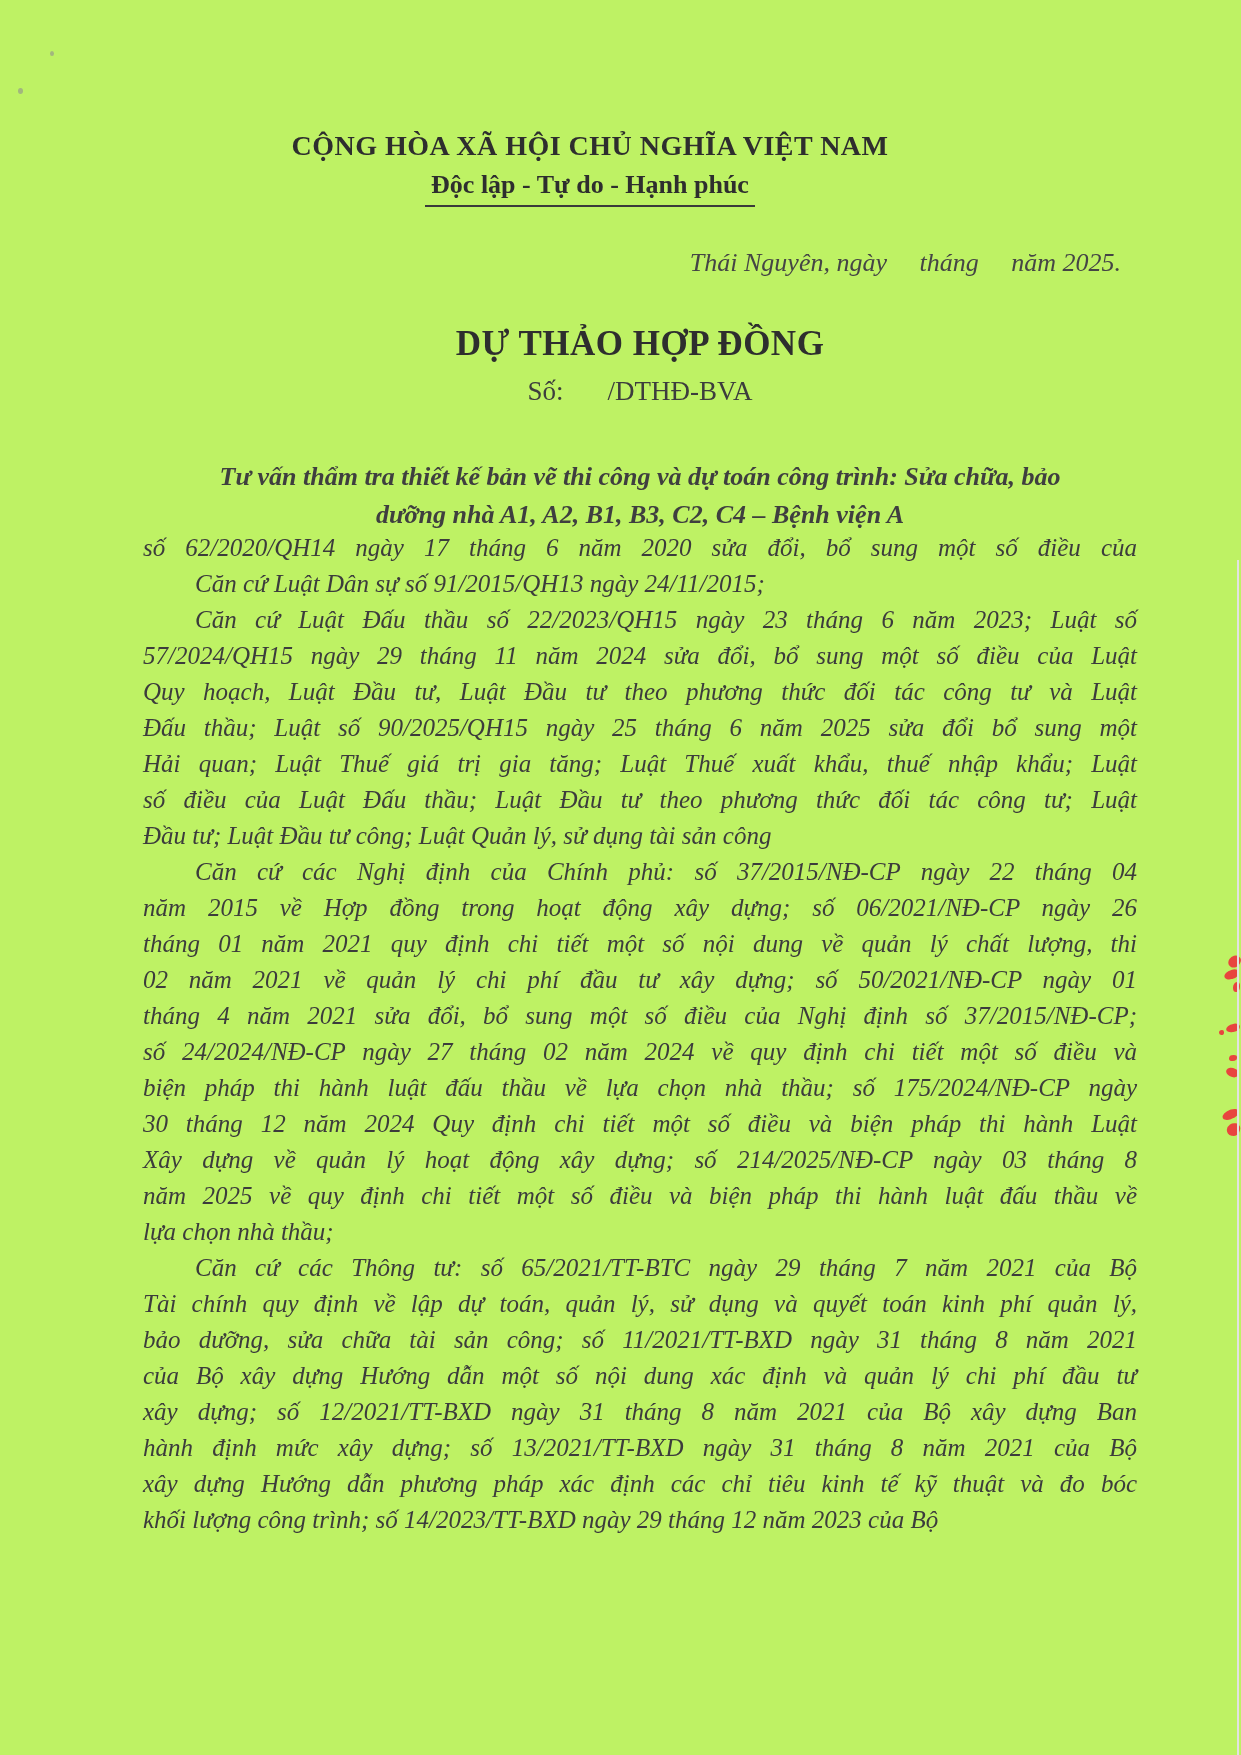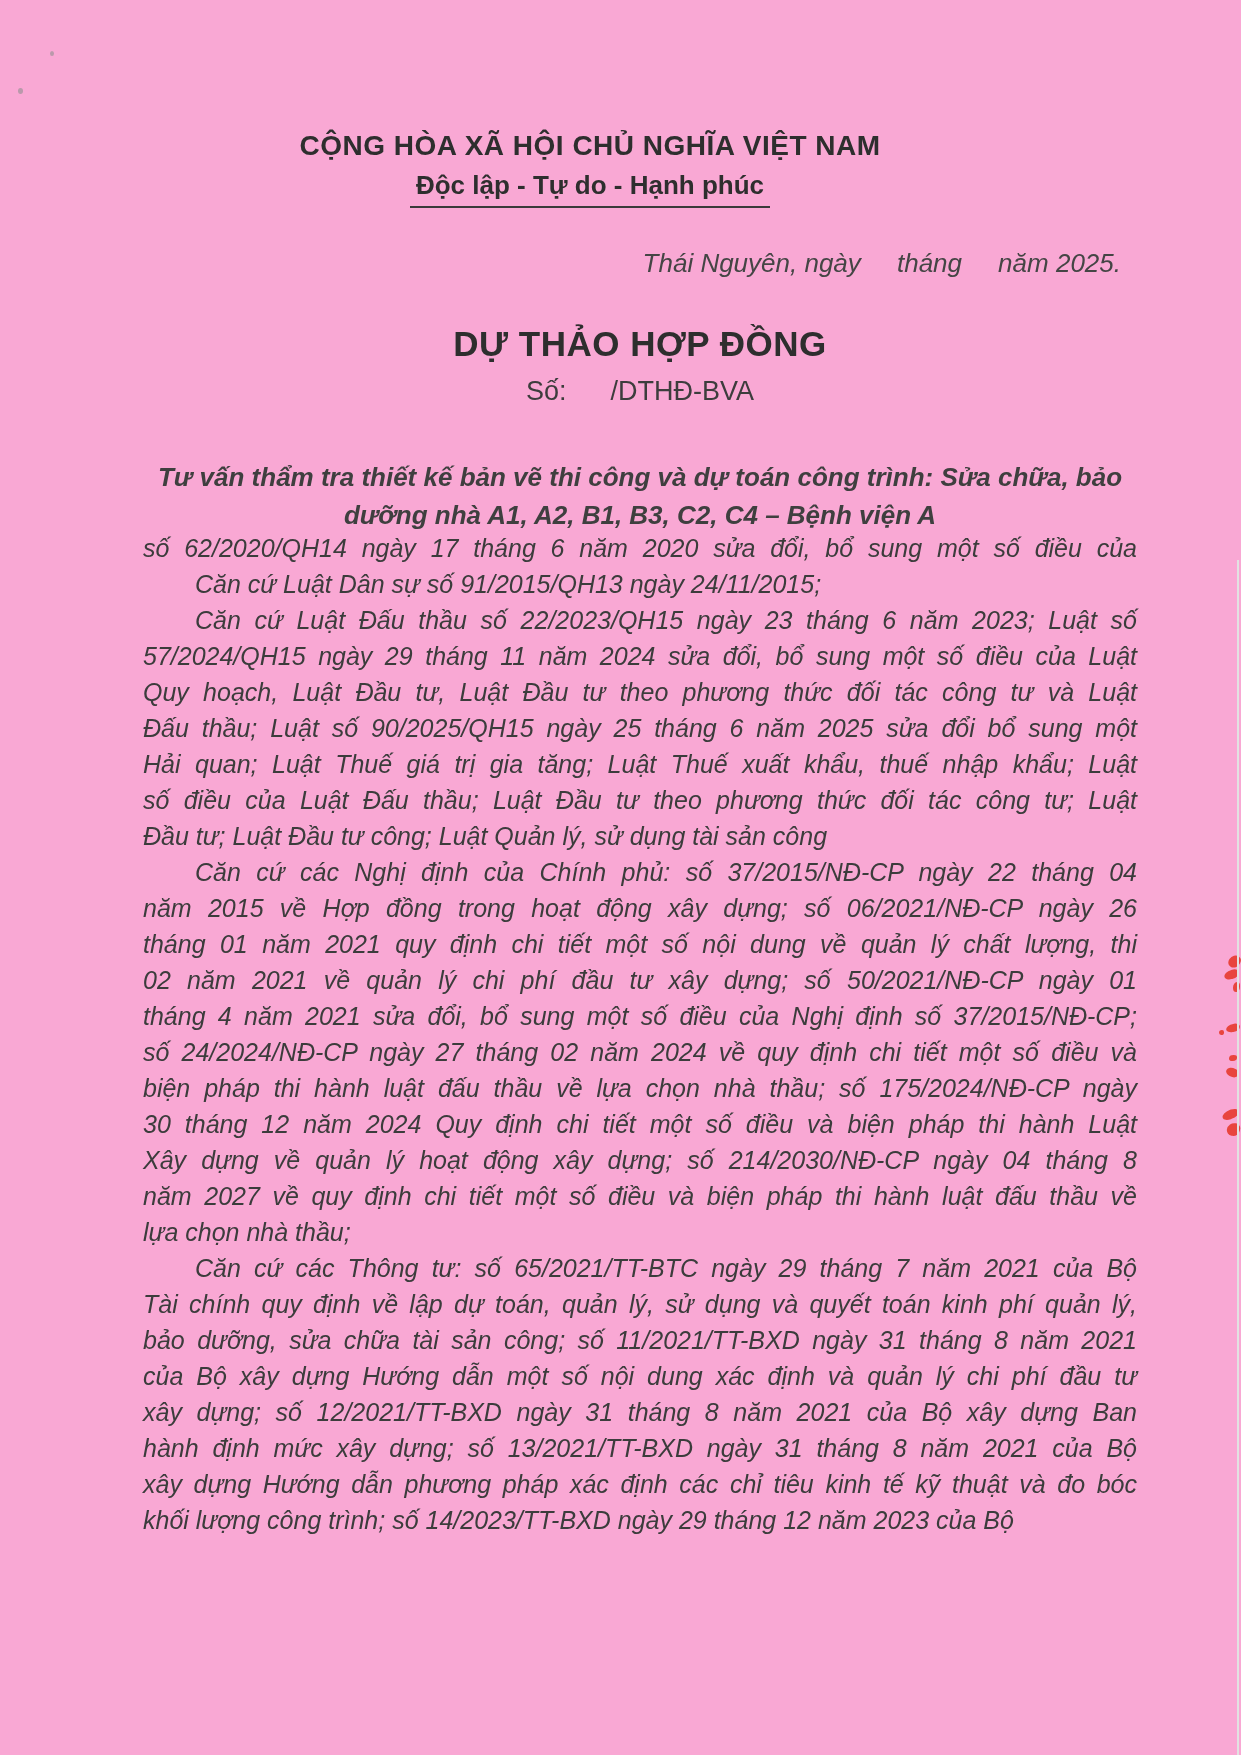--- a/index.html
+++ b/index.html
@@ -1,23 +1,23 @@
 <!DOCTYPE html>
 <html lang="vi"><head>
 <meta charset="utf-8">
 <style>
   html,body{margin:0;padding:0;background:#9a9a9a;}
   .page{
     position:relative;
     width:1241px;height:1755px;
     margin:0 auto;
-    background:#f9a8d4;
+    background:#bef264;
     overflow:hidden;
     color:#3a3a3a;
-    font-family:Liberation Sans, sans-serif;
+    font-family:Liberation Serif, serif;
   }
   .content{position:absolute;left:143px;width:994px;}
 
   
   .nat-header{top:130px;text-align:center;}
   .nat-line1{
     position:relative;left:-50px;
     font-weight:bold;font-style:normal;
     font-size:28px;letter-spacing:.5px;color:#2e2e2e;
   }
@@ -107,22 +107,22 @@
       </div>
       <div class="para">
         <div class="line first">Căn cứ các Nghị định của Chính phủ: số 37/2015/NĐ-CP ngày 22 tháng 04</div>
         <div class="line">năm 2015 về Hợp đồng trong hoạt động xây dựng; số 06/2021/NĐ-CP ngày 26</div>
         <div class="line">tháng 01 năm 2021 quy định chi tiết một số nội dung về quản lý chất lượng, thi</div>
         <div class="line">02 năm 2021 về quản lý chi phí đầu tư xây dựng; số 50/2021/NĐ-CP ngày 01</div>
         <div class="line">tháng 4 năm 2021 sửa đổi, bổ sung một số điều của Nghị định số 37/2015/NĐ-CP;</div>
         <div class="line">số 24/2024/NĐ-CP ngày 27 tháng 02 năm 2024 về quy định chi tiết một số điều và</div>
         <div class="line">biện pháp thi hành luật đấu thầu về lựa chọn nhà thầu; số 175/2024/NĐ-CP ngày</div>
         <div class="line">30 tháng 12 năm 2024 Quy định chi tiết một số điều và biện pháp thi hành Luật</div>
-        <div class="line">Xây dựng về quản lý hoạt động xây dựng; số 214/2030/NĐ-CP ngày 04 tháng 8</div>
-        <div class="line">năm 2027 về quy định chi tiết một số điều và biện pháp thi hành luật đấu thầu về</div>
+        <div class="line">Xây dựng về quản lý hoạt động xây dựng; số 214/2025/NĐ-CP ngày 03 tháng 8</div>
+        <div class="line">năm 2025 về quy định chi tiết một số điều và biện pháp thi hành luật đấu thầu về</div>
         <div class="line last">lựa chọn nhà thầu;</div>
       </div>
       <div class="para">
         <div class="line first">Căn cứ các Thông tư: số 65/2021/TT-BTC ngày 29 tháng 7 năm 2021 của Bộ</div>
         <div class="line">Tài chính quy định về lập dự toán, quản lý, sử dụng và quyết toán kinh phí quản lý,</div>
         <div class="line">bảo dưỡng, sửa chữa tài sản công; số 11/2021/TT-BXD ngày 31 tháng 8 năm 2021</div>
         <div class="line">của Bộ xây dựng Hướng dẫn một số nội dung xác định và quản lý chi phí đầu tư</div>
         <div class="line">xây dựng; số 12/2021/TT-BXD ngày 31 tháng 8 năm 2021 của Bộ xây dựng Ban</div>
         <div class="line">hành định mức xây dựng; số 13/2021/TT-BXD ngày 31 tháng 8 năm 2021 của Bộ</div>
         <div class="line">xây dựng Hướng dẫn phương pháp xác định các chỉ tiêu kinh tế kỹ thuật và đo bóc</div>

